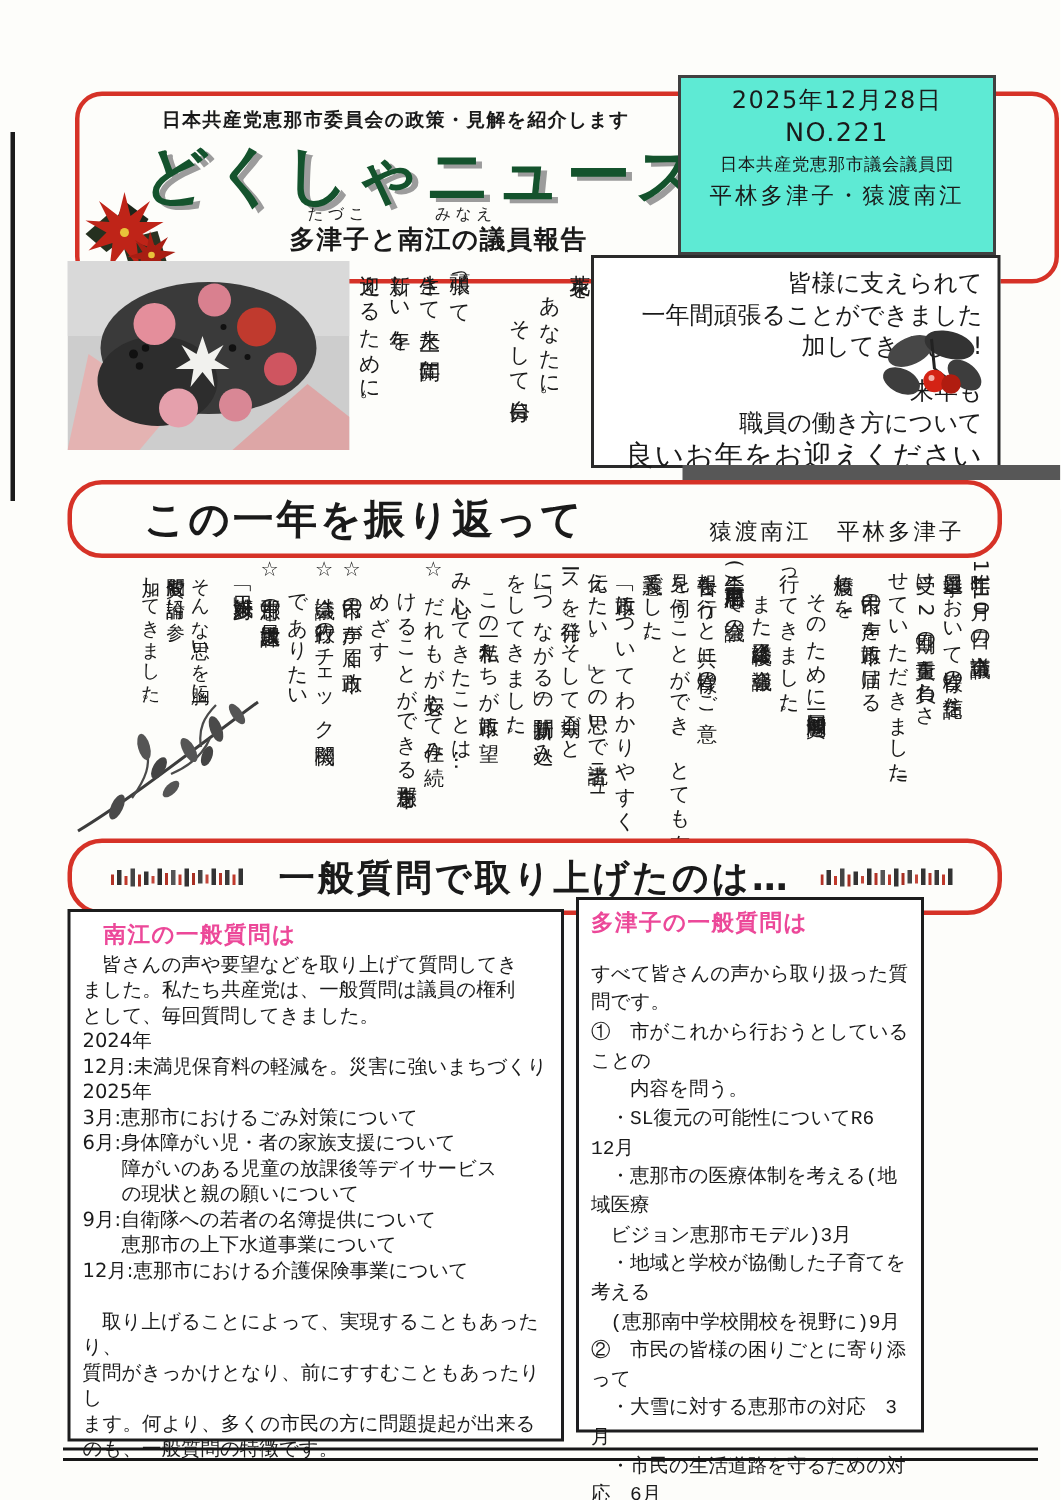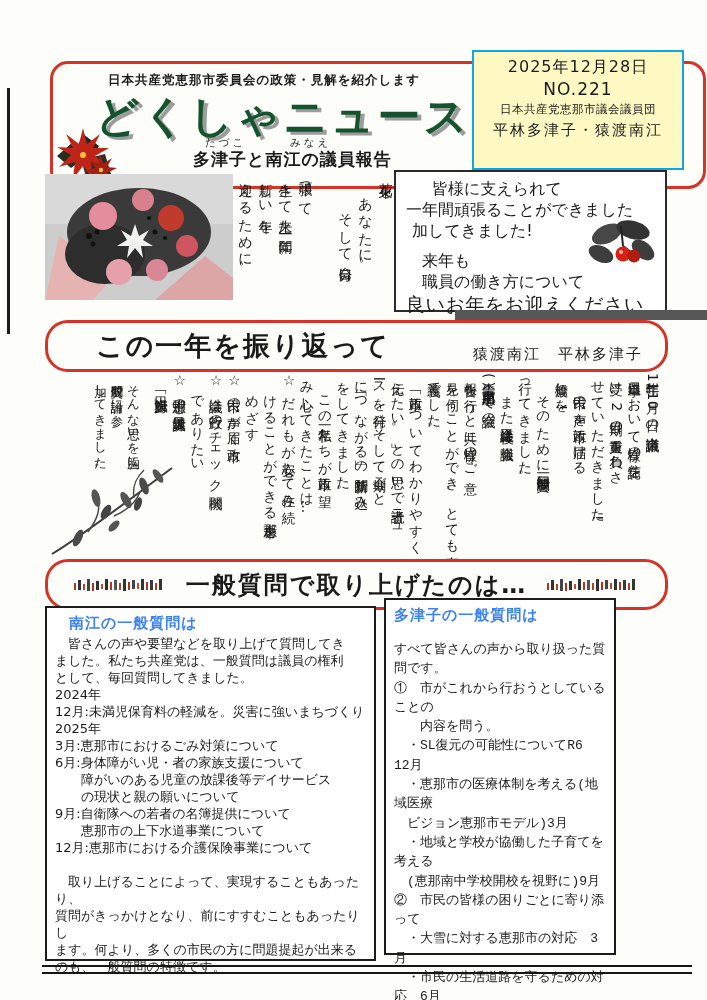--- a/index.html
+++ b/index.html
@@ -15,34 +15,34 @@
   .header-box{left:50px;top:61px;width:612px;height:122px;border:3px solid #d63227;border-radius:18px;background:#fdfdfa;padding-left:38px;}
   .tagline{left:36px;top:8px;width:350px;text-align:center;font-size:12.5px;font-weight:bold;letter-spacing:1px;}
   .news-title{left:30px;top:24px;width:400px;text-align:center;font-size:43px;font-weight:bold;letter-spacing:3px;
               color:#14532d;text-shadow:4px 3px 0 #9c9c9c;white-space:nowrap;}
   .subtitle{left:140px;top:84px;font-size:17px;font-weight:bold;letter-spacing:1px;white-space:nowrap;}
   .furigana{top:72px;font-size:10.5px;letter-spacing:3px;color:#222;}
   .furi-1{left:152px;} .furi-2{left:237px;}
   .poinsettia{left:0px;top:62px;width:66px;height:62px;}
 
   
-  .issue-box{left:472px;top:50px;width:208px;height:111px;border:2px solid #0ea5e9;background:#fef9c3;
+  .issue-box{left:452px;top:50px;width:208px;height:111px;border:2px solid #404040;background:#5eead4;
              text-align:center;padding-top:5px;box-sizing:content-box;}
   .issue-date{font-size:16px;letter-spacing:1px;}
   .issue-no{font-size:17px;letter-spacing:1px;margin-top:1px;}
   .issue-org{font-size:11.5px;margin-top:3px;letter-spacing:0.5px;}
   .issue-members{font-size:15px;letter-spacing:2px;margin-top:4px;}
   .issue-phones{font-size:12px;margin-top:3px;letter-spacing:0.5px;}
 
   
   .bouquet{left:45px;top:174px;width:188px;height:126px;}
   .vtext{writing-mode:vertical-rl;white-space:pre;}
   .poem{left:236px;top:172px;height:136px;font-size:14px;line-height:20px;letter-spacing:1.5px;}
   .greet-box{left:394px;top:170px;width:249px;height:126px;border:2px solid #2a2a2a;background:#fff;
-             padding:6px 10px;font-size:16px;line-height:21px;}
+             padding:6px 10px;font-size:16px;line-height:21px;text-align:right;}
   .gl0{margin-left:26px;} .gl2{margin-left:6px;}
   .gl3{margin-left:16px;margin-top:9px;} .gl4{margin-left:16px;}
   .gl5{font-size:19px;margin-top:2px;letter-spacing:0.5px;white-space:nowrap;}
   .berries{position:absolute;right:8px;top:44px;width:72px;height:54px;}
 
   
   .sec-header{border:3px solid #d63227;border-radius:23px;background:#fdfdfa;}
   .sec1{left:45px;top:320px;width:617px;height:46px;}
   .sec1-title{left:48px;top:5px;font-size:27px;font-weight:bold;letter-spacing:2px;white-space:nowrap;}
   .sec1-byline{right:22px;bottom:5px;font-size:15px;letter-spacing:2px;white-space:nowrap;}
@@ -52,21 +52,21 @@
 
   
   .review-body{left:148px;top:372px;width:514px;height:188px;font-size:13.5px;line-height:18.2px;letter-spacing:0.5px;}
   .review-closing{left:92px;top:376px;height:118px;font-size:12.5px;line-height:16.5px;}
   .branch{left:48px;top:460px;width:130px;height:98px;}
 
   
   .qbox{border:2px solid #1c1c1c;background:#fff;padding:6px 8px;box-sizing:border-box;}
   .qbox-left{left:45px;top:606px;width:331px;height:355px;}
   .qbox-right{left:384px;top:598px;width:232px;height:357px;}
-  .q-heading{color:#3b82f6;font-weight:bold;font-size:15px;letter-spacing:1px;}
+  .q-heading{color:#ec4899;font-weight:bold;font-size:15px;letter-spacing:1px;}
   .q-heading-left{margin-left:14px;}
   .q-body{white-space:pre-wrap;font-size:13px;}
   .q-body-left{line-height:17px;margin-top:2px;}
   .q-body-right{line-height:19.3px;margin-top:15px;font-family:Liberation Mono, monospace;}
 
   .bottom-rule{left:42px;top:965px;width:650px;height:5px;border-top:2px solid #161616;border-bottom:2px solid #161616;}
 </style>
 </head>
 <body>
 

